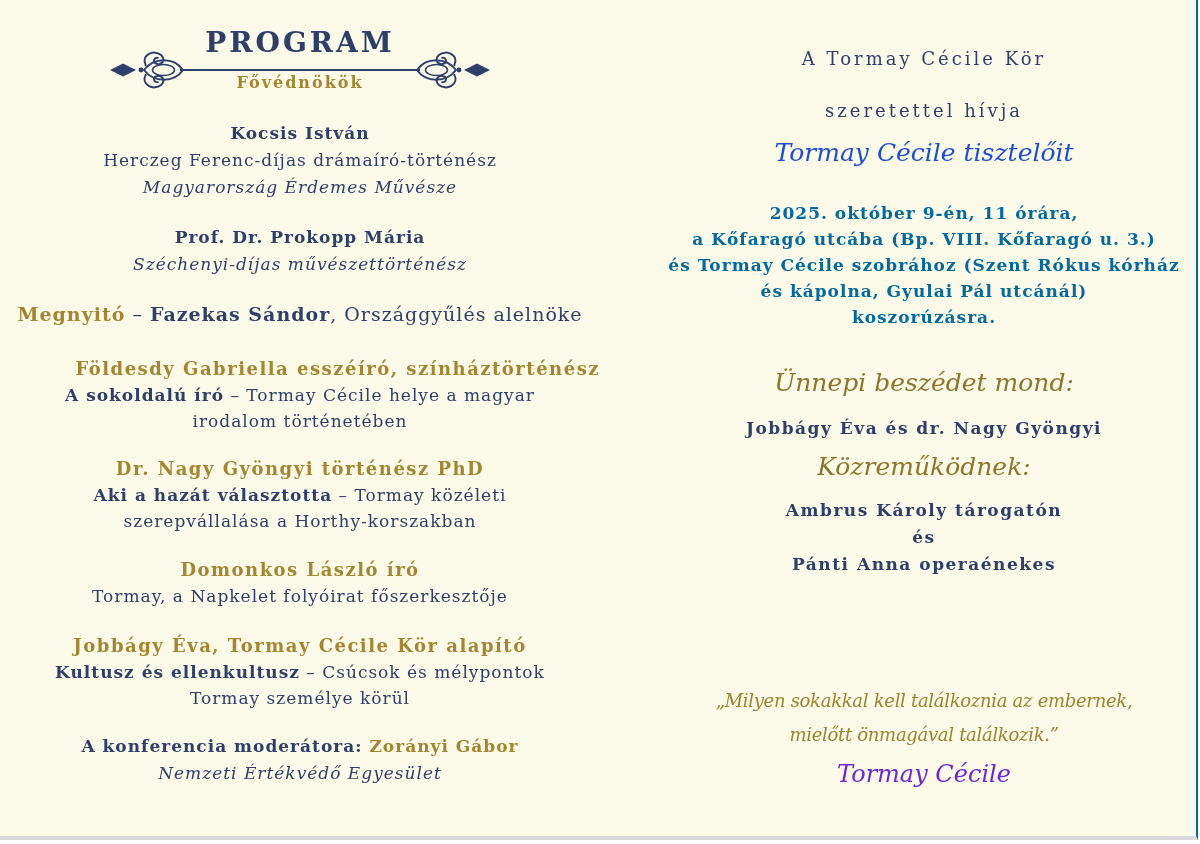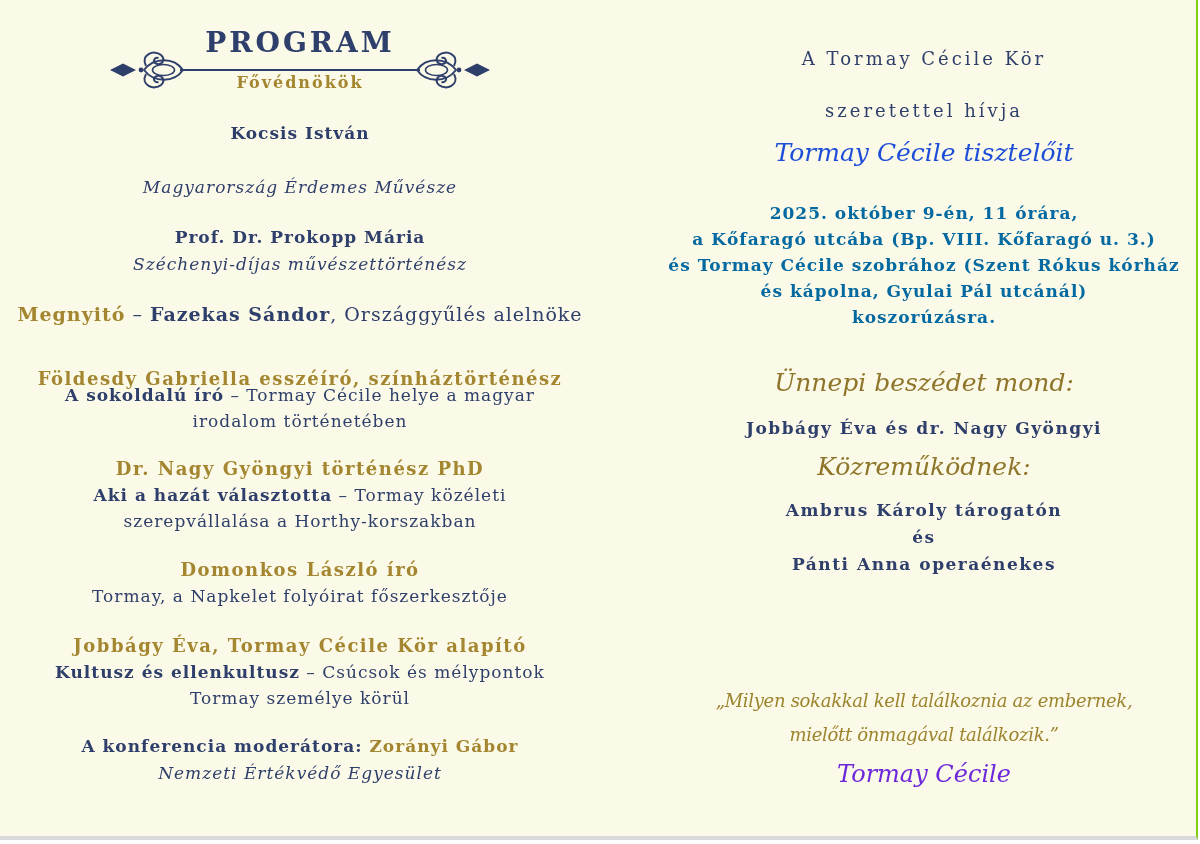--- a/index.html
+++ b/index.html
@@ -6,21 +6,21 @@
   body{
     width:1200px;height:844px;
     background:#ffffff;
     font-family:"DejaVu Serif","Liberation Serif",serif;
     overflow:hidden;
   }
   .card{
     position:relative;
     width:1198px;height:840px;
     background:#fbf9e7;
-    border-right:2px solid #84cc16;
+    border-right:2px solid #0369a1;
     border-bottom:4px solid #d9d9d9;
     box-sizing:border-box;
   }
   .col{position:absolute;top:0;height:100%;}
   .col-left{left:0;width:600px;}
   .col-right{left:644px;width:560px;}
   .block{position:absolute;left:0;right:0;text-align:center;}
   .gold{color:#a3862f;}
   b,.b{font-weight:bold;}
   .it{font-style:italic;}
@@ -68,30 +68,31 @@
         </g>
       </defs>
       <line x1="70" y1="20" x2="310" y2="20" stroke="#2e3f6b" stroke-width="1.8"></line>
       <use href="#orn-end"></use>
       <use href="#orn-end" transform="translate(380,0) scale(-1,1)"></use>
     </svg>
 
     <div class="block subtitle" style="top:73px;">Fővédnökök</div>
 
     <div class="block body-line b" style="top:120px;">Kocsis István</div>
+    <div class="block body-line" style="top:147px;">Herczeg Ferenc-díjas drámaíró-történész</div>
     <div class="block body-line it" style="top:174px;">Magyarország Érdemes Művésze</div>
 
     <div class="block body-line b" style="top:224px;">Prof. Dr. Prokopp Mária</div>
     <div class="block body-line it" style="top:251px;">Széchenyi-díjas művészettörténész</div>
 
     <div class="block megnyito-line" style="top:303px;">
       <span class="b gold">Megnyitó</span><span> – </span><span class="b">Fazekas Sándor</span><span>, Országgyűlés alelnöke</span>
     </div>
 
-    <div class="block session-head" style="top:365px;">Földesdy Gabriella esszéíró, színháztörténész</div>
+    <div class="block session-head" style="top:355px;text-align:right;">Földesdy Gabriella esszéíró, színháztörténész</div>
     <div class="block session-desc" style="top:382px;">
       <b>A sokoldalú író</b><span> – Tormay Cécile helye a magyar</span><br>
       <span>irodalom történetében</span>
     </div>
 
     <div class="block session-head" style="top:455px;">Dr. Nagy Gyöngyi történész PhD</div>
     <div class="block session-desc" style="top:482px;">
       <b>Aki a hazát választotta</b><span> – Tormay közéleti</span><br>
       <span>szerepvállalása a Horthy-korszakban</span>
     </div>

